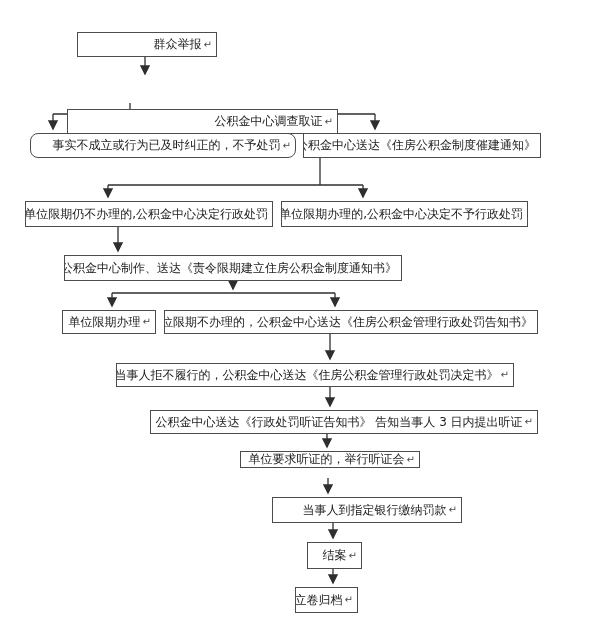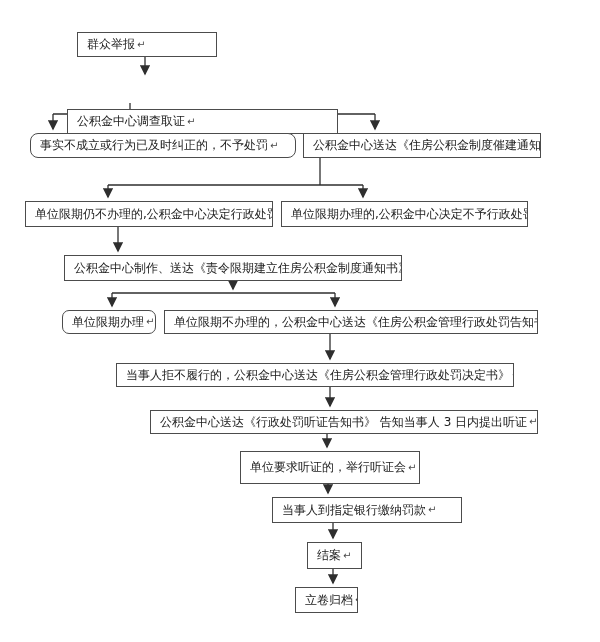--- a/index.html
+++ b/index.html
@@ -2,36 +2,36 @@
 <html><head>
 <meta charset="utf-8">
 <style>
   html,body{margin:0;padding:0;background:#ffffff;}
   body{width:600px;height:642px;position:relative;overflow:hidden;
        font-family:"DejaVu Sans","Liberation Sans",sans-serif;}
   .canvas{position:absolute;left:0;top:0;width:600px;height:642px;}
   svg.wires{position:absolute;left:0;top:0;}
   .node{position:absolute;box-sizing:border-box;background:#ffffff;
         border:1px solid #4c4c4c;display:flex;align-items:center;
-        padding:0 12px 0 9px;font-size:12px;color:#1c1c1c;
-        white-space:nowrap;overflow:hidden;}
+        padding:0 4px 0 9px;font-size:12px;color:#1c1c1c;
+        white-space:nowrap;overflow:hidden;justify-content:flex-end;}
   .node .ret{font-size:10px;color:#4a4a4a;margin-left:2px;line-height:1;}
   
   .n1 {left:77px; top:32px; width:140px;height:25px;}
   .n2 {left:67px; top:78px; width:271px;height:25px;margin-top:31px;}
   .n3 {left:30px; top:133px;width:266px;height:25px;border-radius:8px;}
   .n4 {left:303px;top:133px;width:238px;height:25px;}
   .n5 {left:25px; top:201px;width:248px;height:26px;}
   .n6 {left:281px;top:201px;width:247px;height:26px;}
   .n7 {left:64px; top:255px;width:338px;height:26px;}
-  .n8 {left:62px; top:310px;width:94px; height:24px;border-radius:7px;}
+  .n8 {left:62px; top:310px;width:94px; height:24px;}
   .n9 {left:164px;top:310px;width:374px;height:24px;}
   .n10{left:116px;top:363px;width:398px;height:24px;}
   .n11{left:150px;top:410px;width:388px;height:24px;}
-  .n12{left:240px;top:451px;width:180px;height:33px;}
+  .n12{left:240px;top:451px;width:180px;height:17px;}
   .n13{left:272px;top:497px;width:190px;height:26px;}
   .n14{left:307px;top:542px;width:55px; height:27px;}
   .n15{left:295px;top:587px;width:63px; height:26px;}
 </style>
 </head>
 <body>
 
 <div class="canvas">
 
   <svg class="wires" width="600" height="642" viewBox="0 0 600 642">

